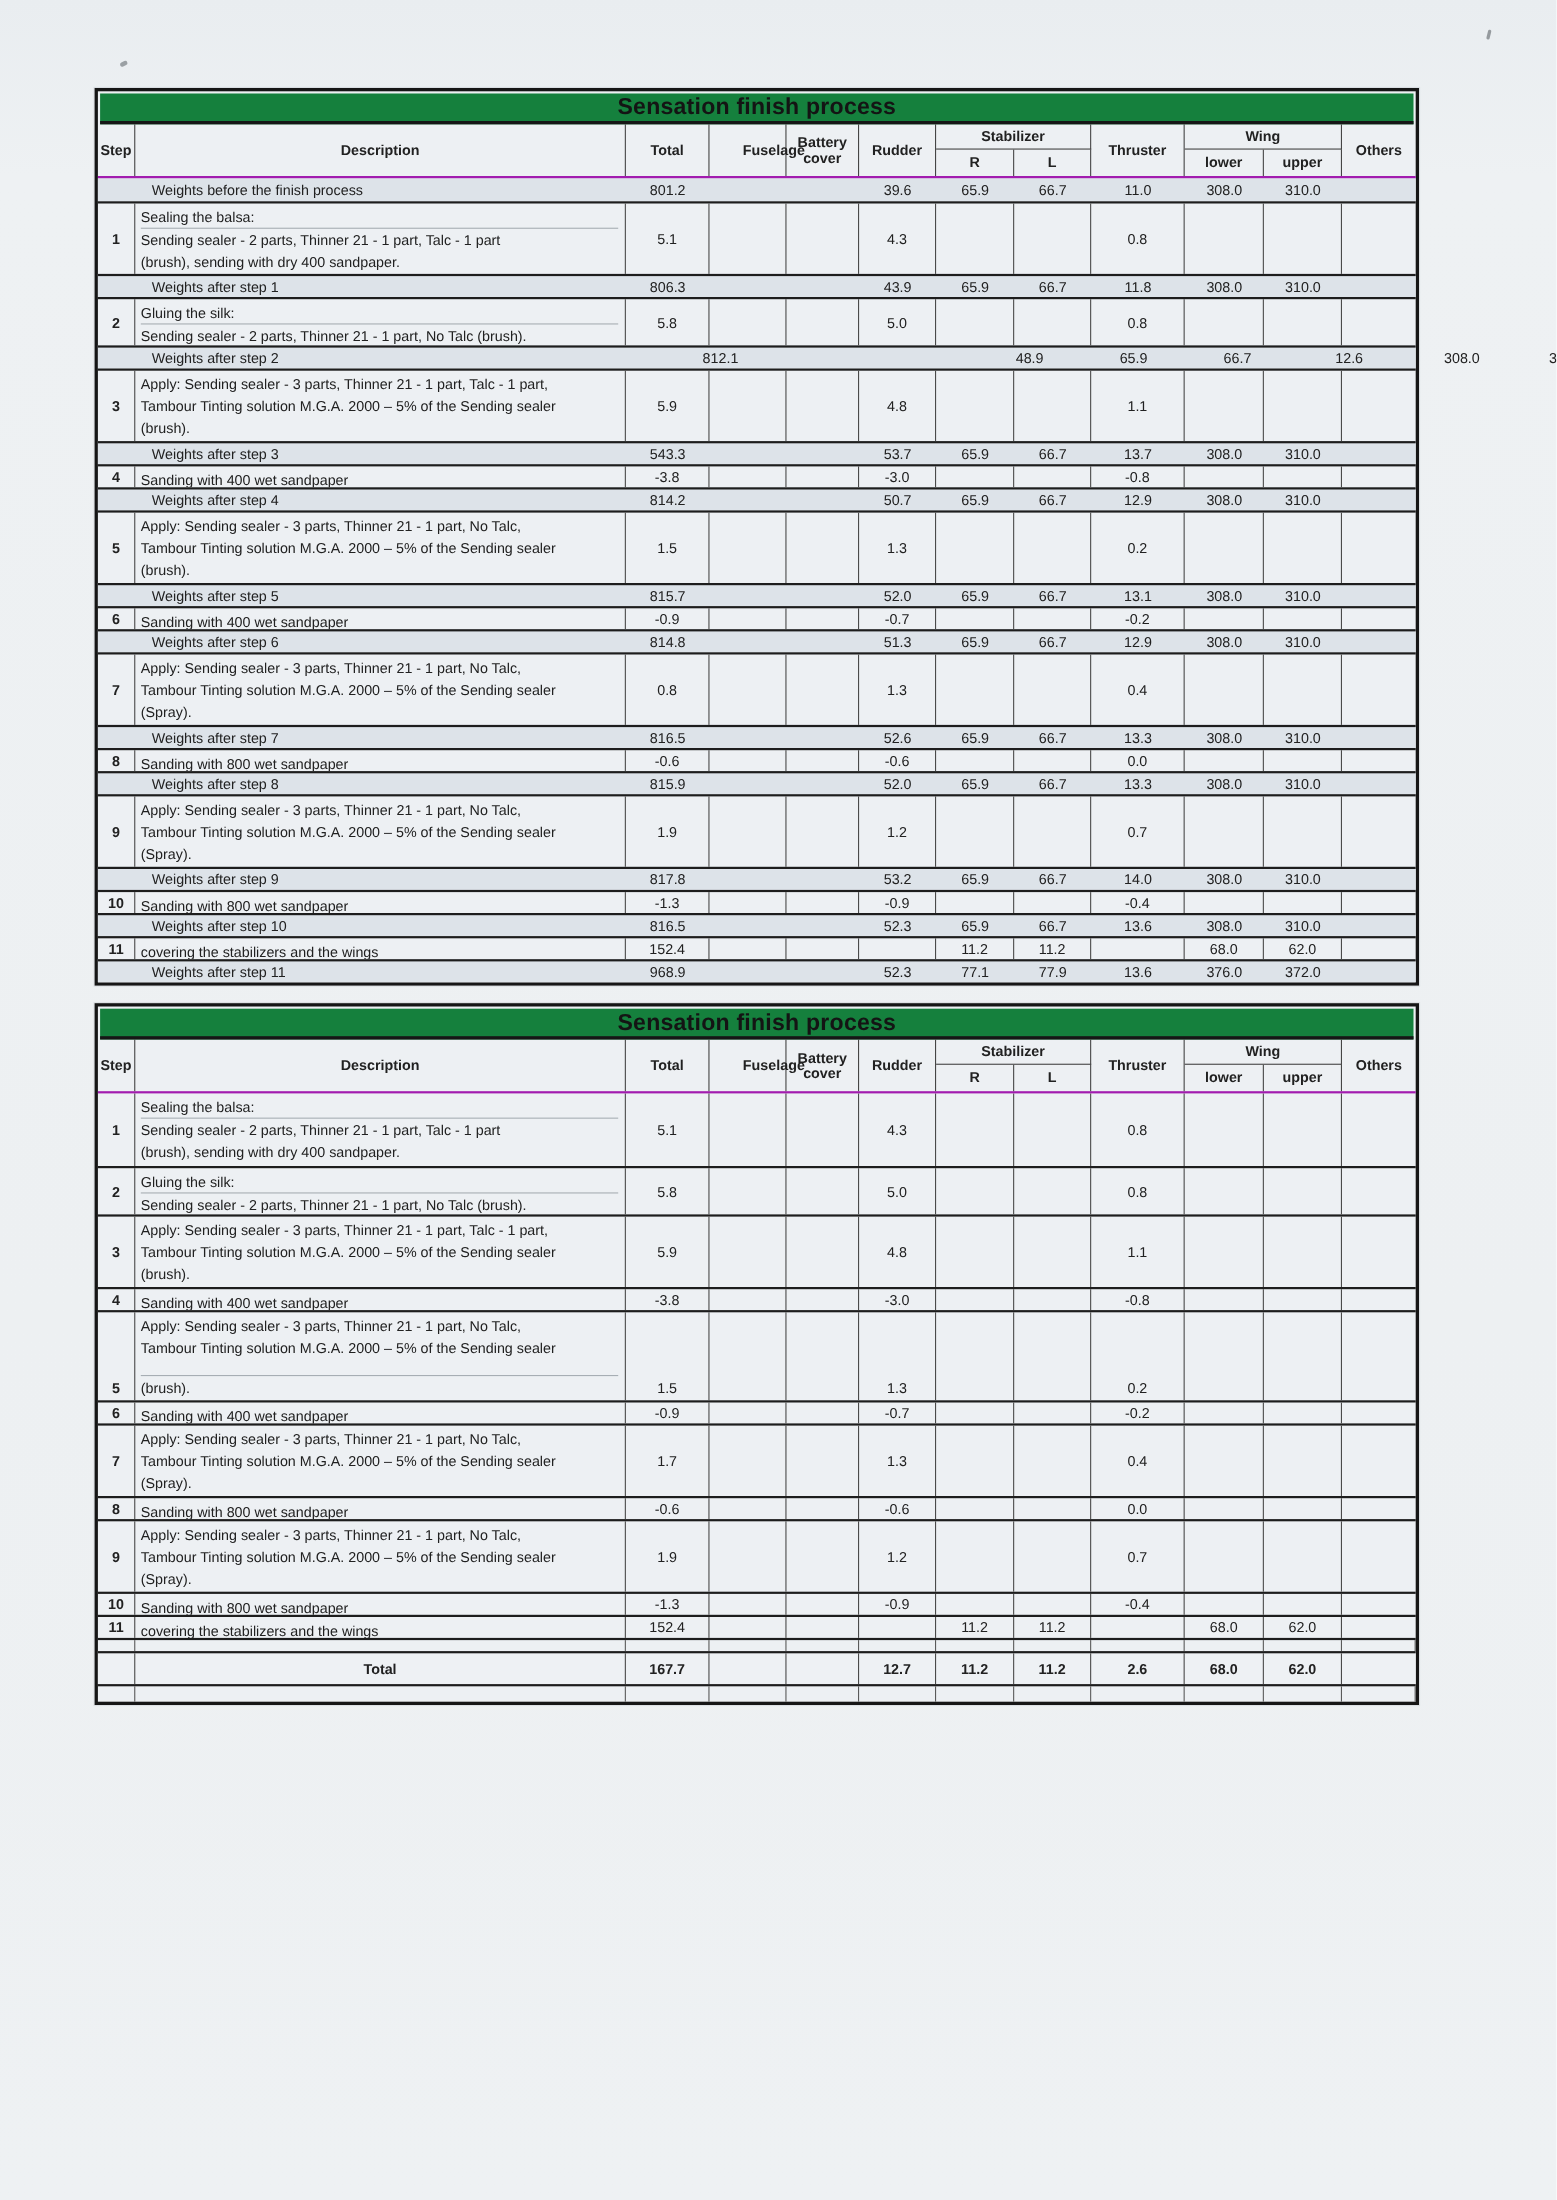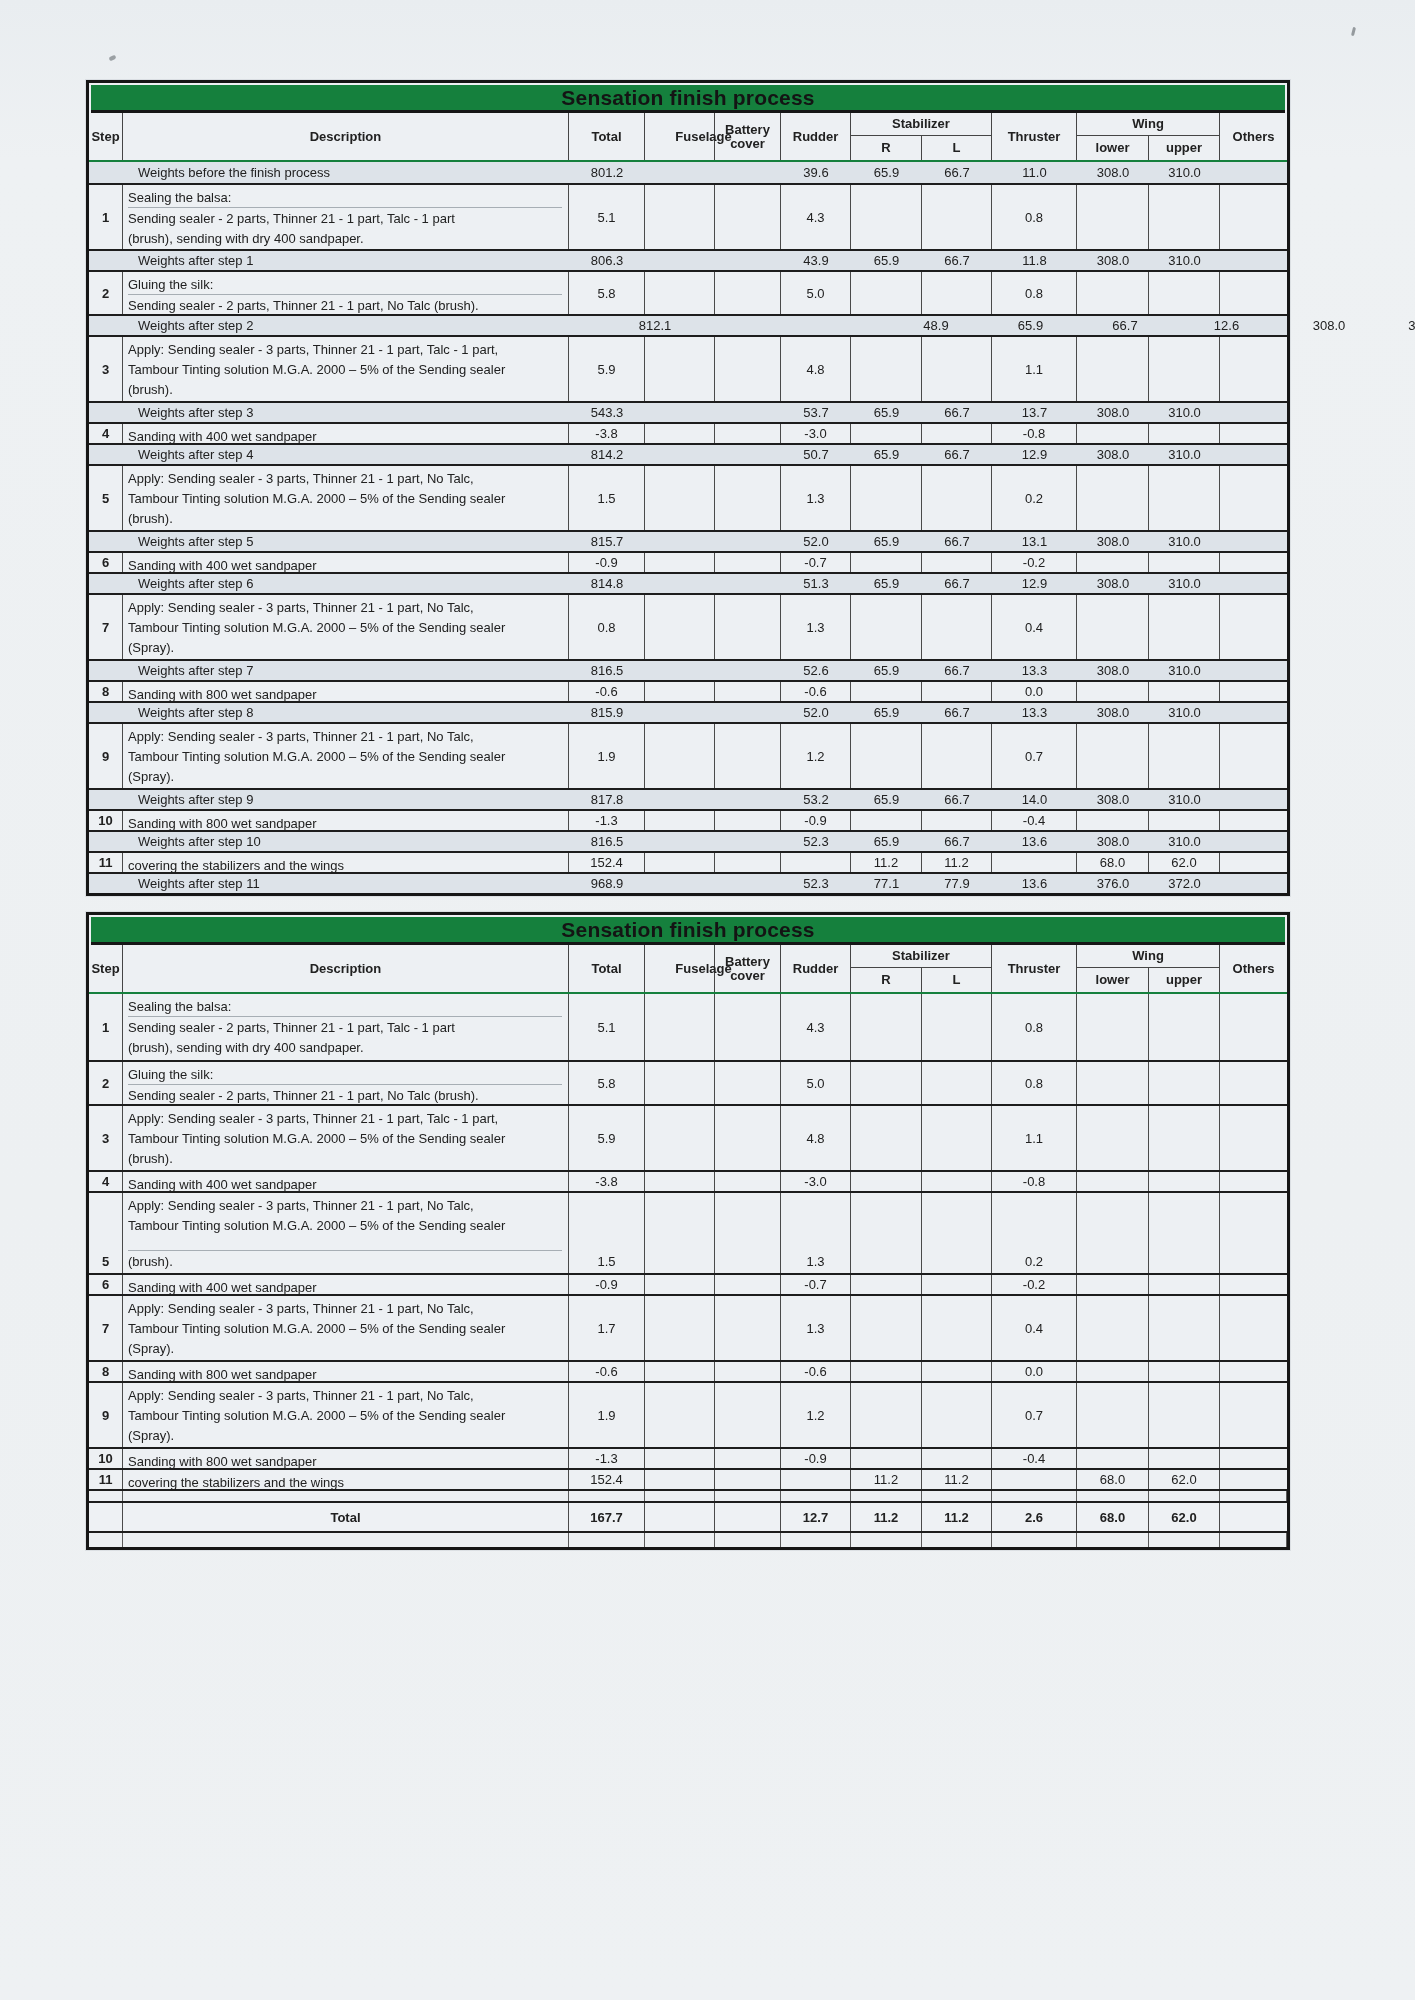--- a/index.html
+++ b/index.html
@@ -28,21 +28,21 @@
     margin:2px 2px 0 2px;height:25px;line-height:25px;
     background:#15803d;border-bottom:3px solid #161616;
     text-align:center;font-weight:bold;font-size:21px;color:#141414;
     letter-spacing:.2px;
   }
 
   
   .grid{display:grid;grid-template-columns:34px 446px 76px 70px 66px 70px 71px 70px 85px 72px 71px 1fr;}
 
   
-  .thead{height:47px;border-bottom:2px solid #15803d;position:relative;
+  .thead{height:47px;border-bottom:2px solid #a21caf;position:relative;
     display:grid;grid-template-columns:34px 446px 76px 70px 66px 70px 71px 70px 85px 72px 71px 1fr;
     grid-template-rows:23px 24px;font-weight:bold;font-size:13px;}
   .hc{display:flex;align-items:center;justify-content:center;text-align:center;
       border-right:1px solid #454545;line-height:1.05;}
   .hc.lastcol{border-right:none;}
   .r2{grid-row:1 / span 2;}
   .c1{grid-column:1;} .c2{grid-column:2;} .c3{grid-column:3;} .c4{grid-column:4;margin-left:48px;}
   .c5{grid-column:5;} .c6{grid-column:6;} .c7{grid-column:7;} .c8{grid-column:8;}
   .c9{grid-column:9;} .c10{grid-column:10;} .c11{grid-column:11;} .c12{grid-column:12;}
   .span2{grid-row:1;border-bottom:1px solid #454545;}

